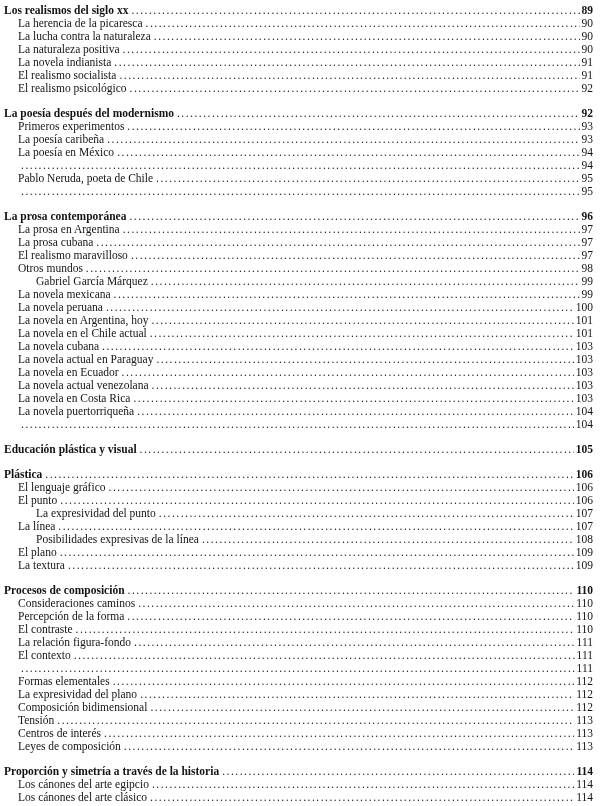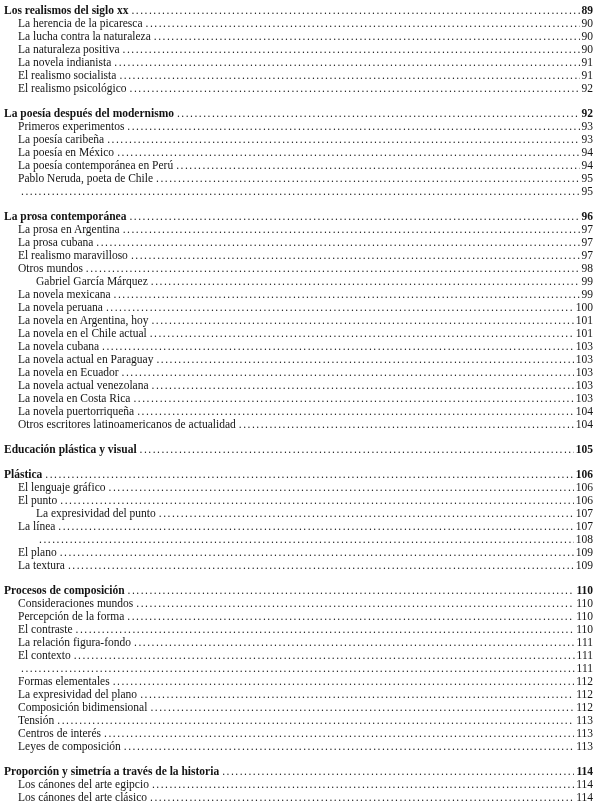--- a/index.html
+++ b/index.html
@@ -113,21 +113,20 @@
     <span class="toc-page-num">93</span>
   </div>
 
   <div class="toc-row level-1">
     <span class="toc-label">La poesía en México</span>
     <span class="toc-dots">............................................................................................................................................................................................................................................................................................................</span>
     <span class="toc-page-num">94</span>
   </div>
 
   <div class="toc-row level-1">
-    <span class="toc-label">La poesía contemporánea en Perú</span>
     <span class="toc-dots">............................................................................................................................................................................................................................................................................................................</span>
     <span class="toc-page-num">94</span>
   </div>
 
   <div class="toc-row level-1">
     <span class="toc-label">Pablo Neruda, poeta de Chile</span>
     <span class="toc-dots">............................................................................................................................................................................................................................................................................................................</span>
     <span class="toc-page-num">95</span>
   </div>
 
@@ -228,21 +227,20 @@
     <span class="toc-page-num">103</span>
   </div>
 
   <div class="toc-row level-1">
     <span class="toc-label">La novela puertorriqueña</span>
     <span class="toc-dots">............................................................................................................................................................................................................................................................................................................</span>
     <span class="toc-page-num">104</span>
   </div>
 
   <div class="toc-row level-1">
-    <span class="toc-label">Otros escritores latinoamericanos de actualidad</span>
     <span class="toc-dots">............................................................................................................................................................................................................................................................................................................</span>
     <span class="toc-page-num">104</span>
   </div>
 </section>
 
   <section class="toc-section">
     <div class="toc-row header level-0">
       <span class="toc-label">Educación plástica y visual</span>
       <span class="toc-dots">............................................................................................................................................................................................................................................................................................................</span>
       <span class="toc-page-num">105</span>
@@ -274,20 +272,21 @@
     <span class="toc-page-num">107</span>
   </div>
 
   <div class="toc-row level-1">
     <span class="toc-label">La línea</span>
     <span class="toc-dots">............................................................................................................................................................................................................................................................................................................</span>
     <span class="toc-page-num">107</span>
   </div>
 
   <div class="toc-row level-2">
+    <span class="toc-label">Posibilidades expresivas de la línea</span>
     <span class="toc-dots">............................................................................................................................................................................................................................................................................................................</span>
     <span class="toc-page-num">108</span>
   </div>
 
   <div class="toc-row level-1">
     <span class="toc-label">El plano</span>
     <span class="toc-dots">............................................................................................................................................................................................................................................................................................................</span>
     <span class="toc-page-num">109</span>
   </div>
 
@@ -299,21 +298,21 @@
 </section>
 
   <section class="toc-section">
     <div class="toc-row header level-0">
       <span class="toc-label">Procesos de composición</span>
       <span class="toc-dots">............................................................................................................................................................................................................................................................................................................</span>
       <span class="toc-page-num">110</span>
     </div>
 
   <div class="toc-row level-1">
-    <span class="toc-label">Consideraciones mundos</span>
+    <span class="toc-label">Consideraciones caminos</span>
     <span class="toc-dots">............................................................................................................................................................................................................................................................................................................</span>
     <span class="toc-page-num">110</span>
   </div>
 
   <div class="toc-row level-1">
     <span class="toc-label">Percepción de la forma</span>
     <span class="toc-dots">............................................................................................................................................................................................................................................................................................................</span>
     <span class="toc-page-num">110</span>
   </div>
 

